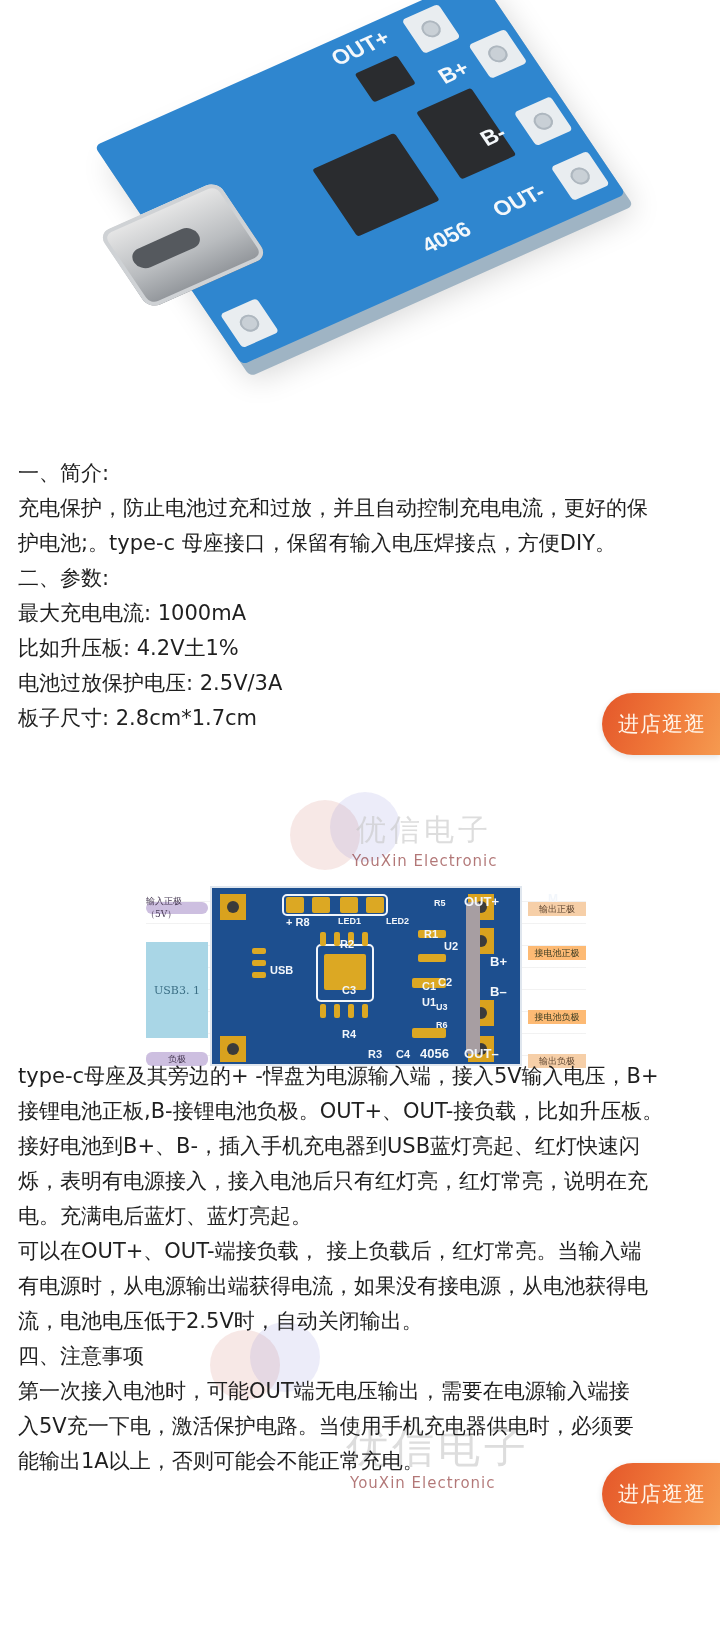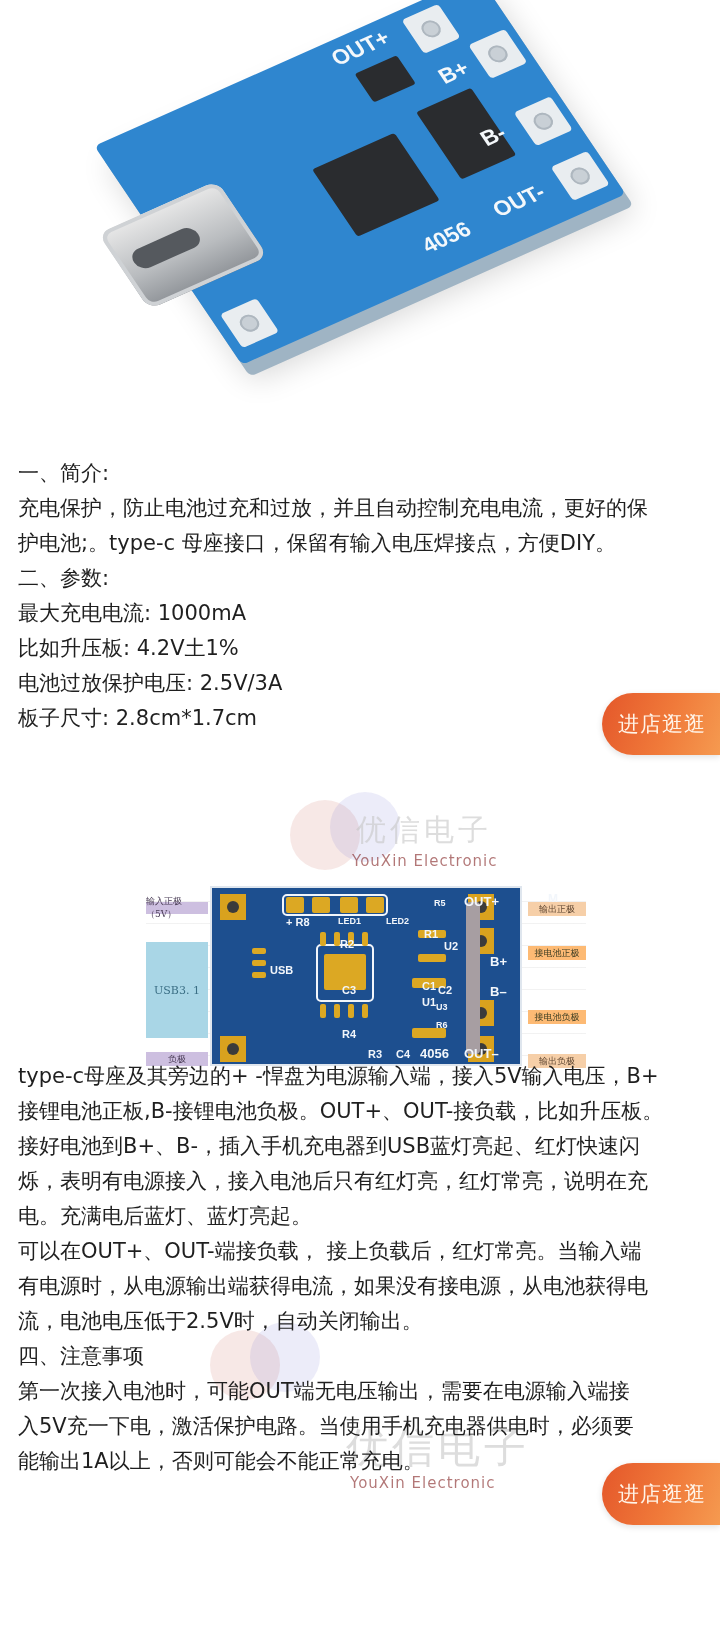--- a/index.html
+++ b/index.html
@@ -34,21 +34,21 @@
   .shop-btn { position: absolute; right: 0; width: 118px; height: 62px; border-radius: 31px 0 0 31px;
     background: linear-gradient(110deg, #e4572a 0%, #f07a3a 55%, #f59a50 100%);
     color: #fff4e8; font-size: 21px; display: flex; align-items: center; padding-left: 16px;
     box-shadow: 0 2px 6px rgba(0,0,0,0.12); letter-spacing: 1px; margin-top: 38px; }
 
   
   .diagram { position: absolute; left: 146px; top: 880px; width: 440px; height: 190px; }
   .diagram .bg-lines { position: absolute; inset: 0; background:
     repeating-linear-gradient(180deg, transparent 0 21px, #ececec 21px 22px); opacity: 0.7; }
   .tag { position: absolute; font-size: 9px; display: flex; align-items: center; justify-content: center; color: #4a3d56; font-family: "DejaVu Serif", serif; }
-  .tag.purple { background: #cdbfe0; }
+  .tag.purple { background: #cdbfe0; border-radius: 6px; }
   .tag.cyan { background: #a9d6e6; color: #3b6f85; font-size: 11px; }
   .tag.orange { background: #f6cfa8; color: #5f4631; }
   .tag.olive { background: #fdba74; color: #3c3d22; }
   .pcb { position: absolute; left: 64px; top: 6px; width: 312px; height: 180px; background: #1d4f8f; border: 2px solid #dfe6ee; }
   .pcb .sq { position: absolute; width: 26px; height: 26px; background: #d9a21e; }
   .pcb .sq::after { content: ""; position: absolute; left: 7px; top: 7px; width: 12px; height: 12px; border-radius: 50%; background: #3b3b3b; }
   .pcb .t { position: absolute; color: #f2f6fb; font-weight: bold; font-family: "Liberation Sans", sans-serif; font-size: 11px; margin-left: 44px; }
   .pcb .gold { position: absolute; background: #dca823; border-radius: 2px; }
   .pcb .frame { position: absolute; border: 2px solid #f2f6fb; border-radius: 5px; }
   .pcb .rail { position: absolute; right: 40px; top: 14px; width: 14px; height: 152px; background: #a79ea2; border-radius: 4px; }
@@ -136,21 +136,21 @@
     <span class="t" style="left:130px;top:28px;font-size:9px;">LED2</span>
     <span class="t" style="left:178px;top:10px;font-size:9px;">R5</span>
     <span class="t" style="left:208px;top:6px;font-size:13px;">OUT+</span>
     <span class="t" style="left:292px;top:4px;font-size:12px;">M</span>
     <span class="t" style="left:168px;top:40px;">R1</span>
     <span class="t" style="left:84px;top:50px;">R2</span>
     <span class="t" style="left:188px;top:52px;">U2</span>
     <span class="t" style="left:14px;top:76px;">USB</span>
     <span class="t" style="left:86px;top:96px;">C3</span>
     <span class="t" style="left:166px;top:92px;">C1</span>
-    <span class="t" style="left:182px;top:96px;">C2</span>
+    <span class="t" style="left:182px;top:88px;">C2</span>
     <span class="t" style="left:166px;top:108px;">U1</span>
     <span class="t" style="left:234px;top:66px;font-size:13px;">B+</span>
     <span class="t" style="left:234px;top:96px;font-size:13px;">B–</span>
     <span class="t" style="left:180px;top:132px;font-size:9px;">R6</span>
     <span class="t" style="left:180px;top:114px;font-size:9px;">U3</span>
     <span class="t" style="left:86px;top:140px;">R4</span>
     <span class="t" style="left:112px;top:160px;">R3</span>
     <span class="t" style="left:140px;top:160px;">C4</span>
     <span class="t" style="left:164px;top:158px;font-size:13px;">4056</span>
     <span class="t" style="left:208px;top:158px;font-size:13px;">OUT–</span>

